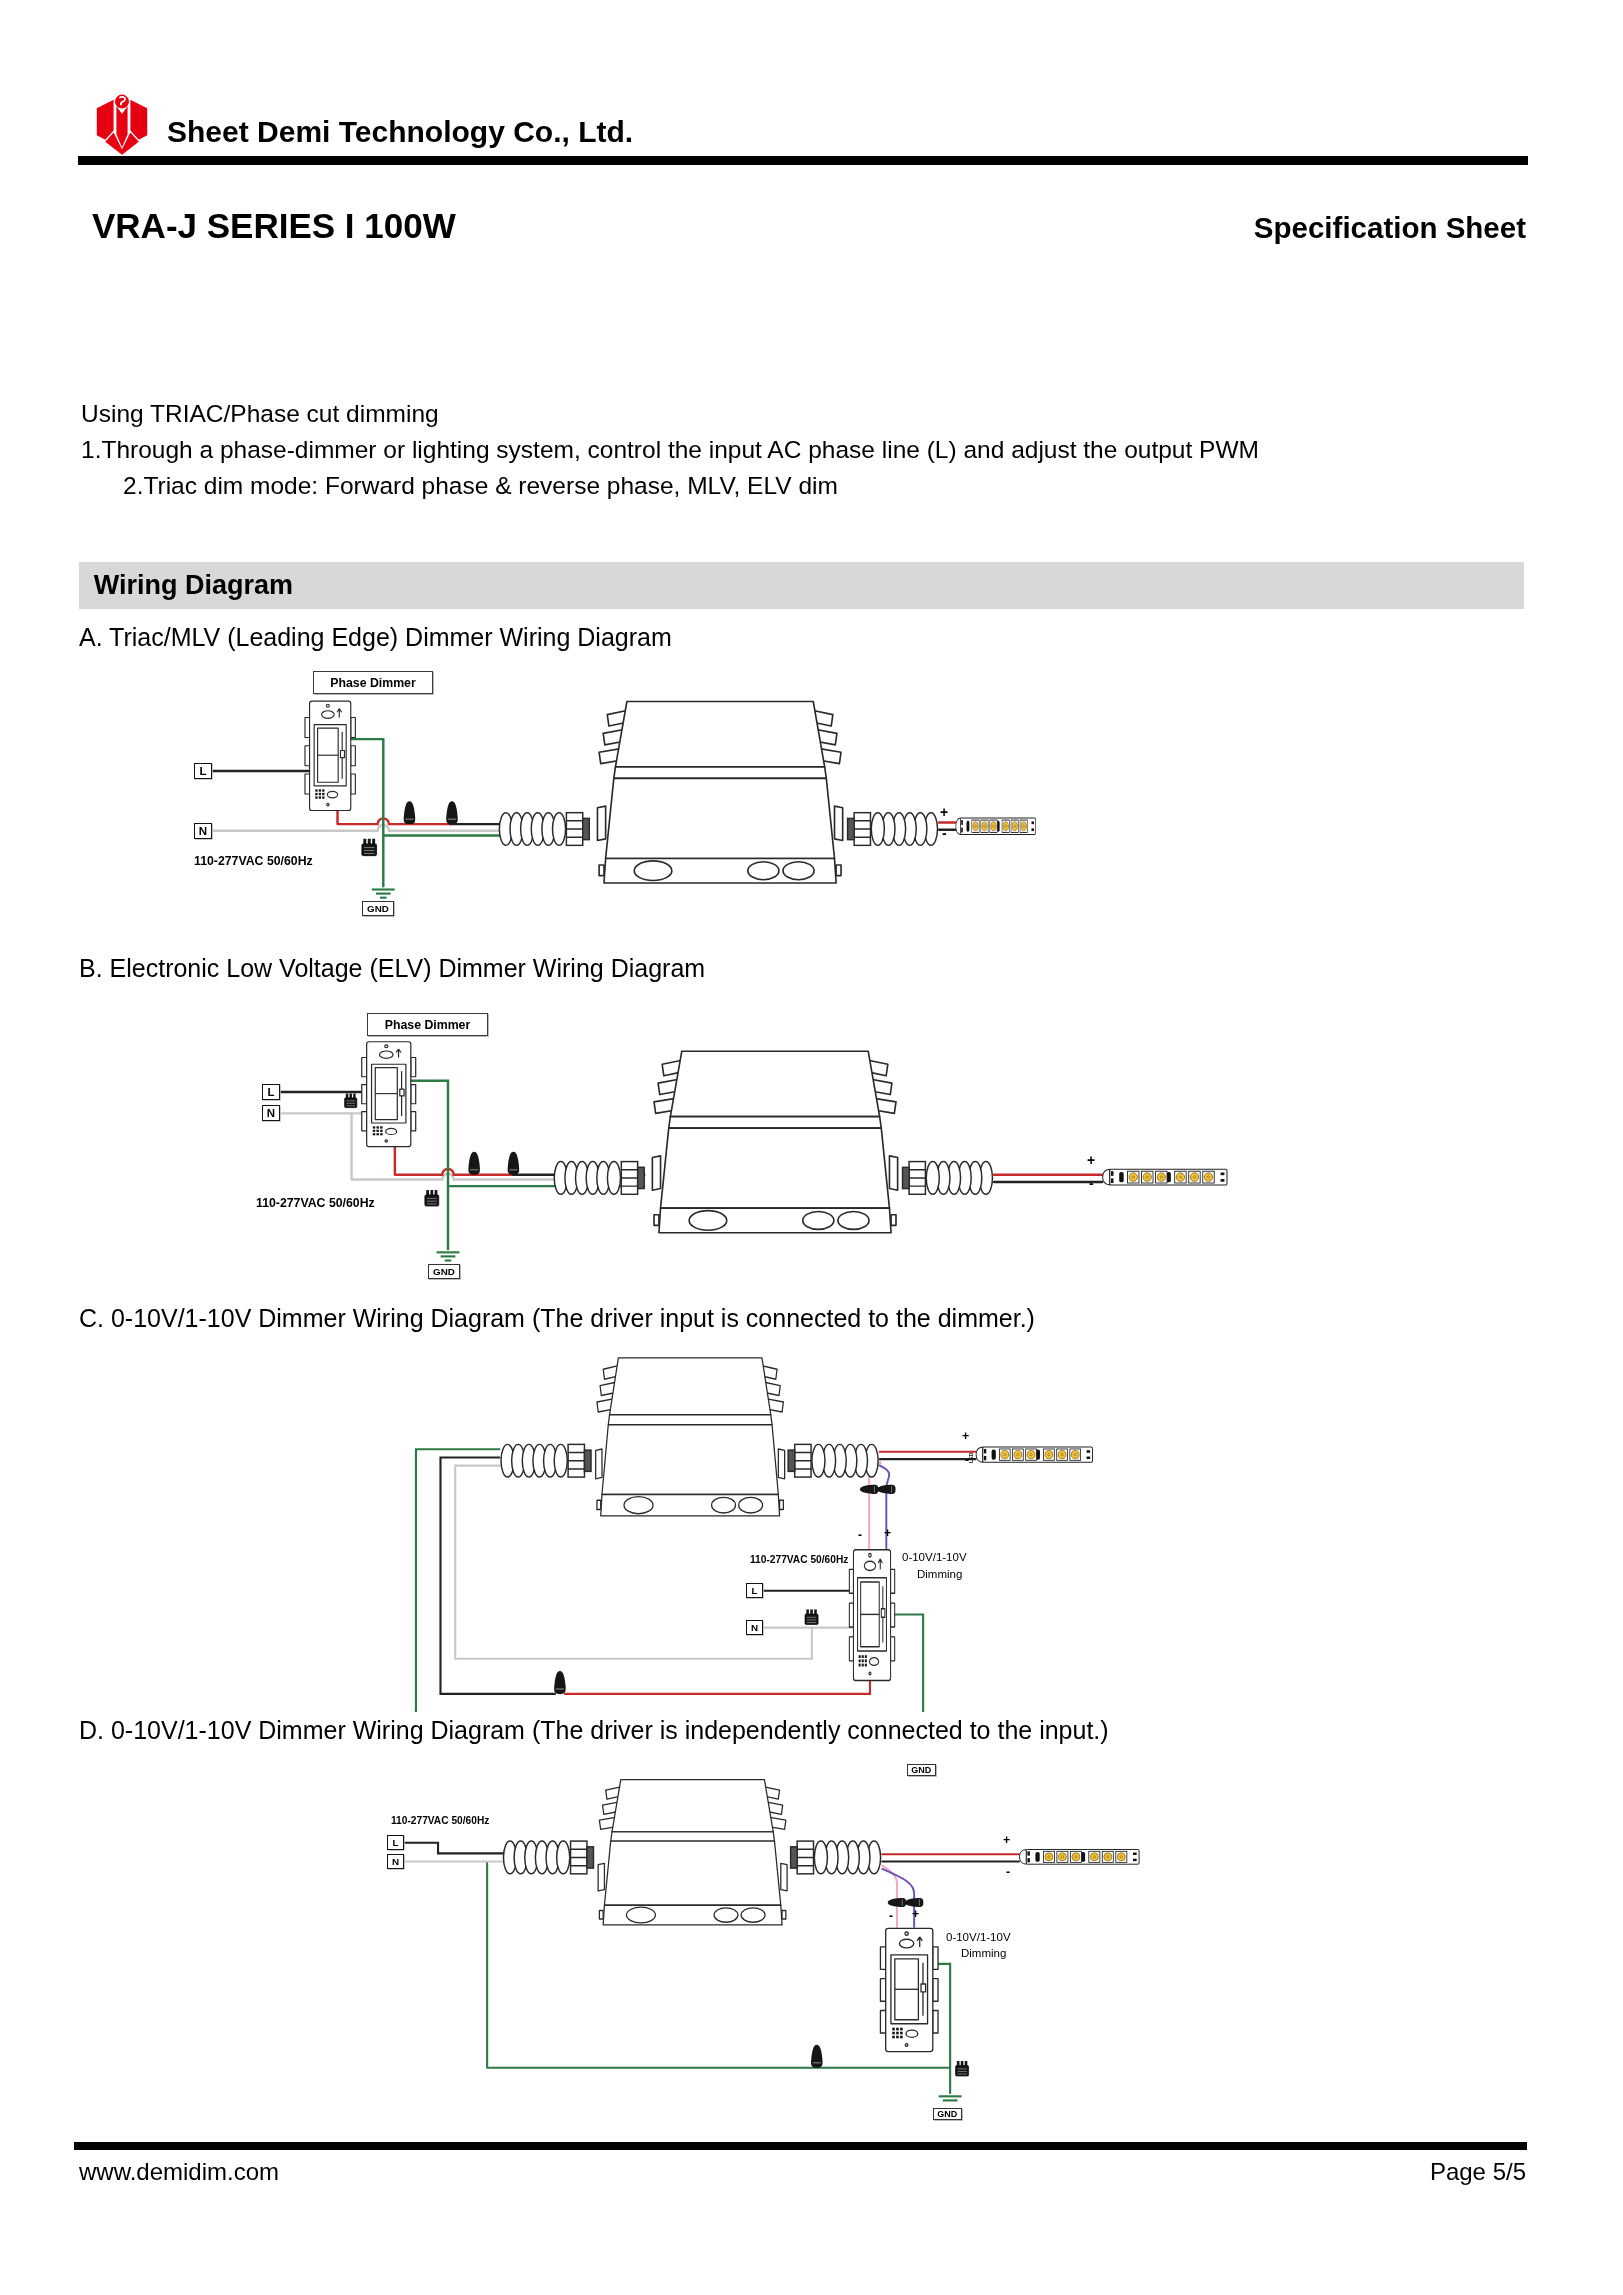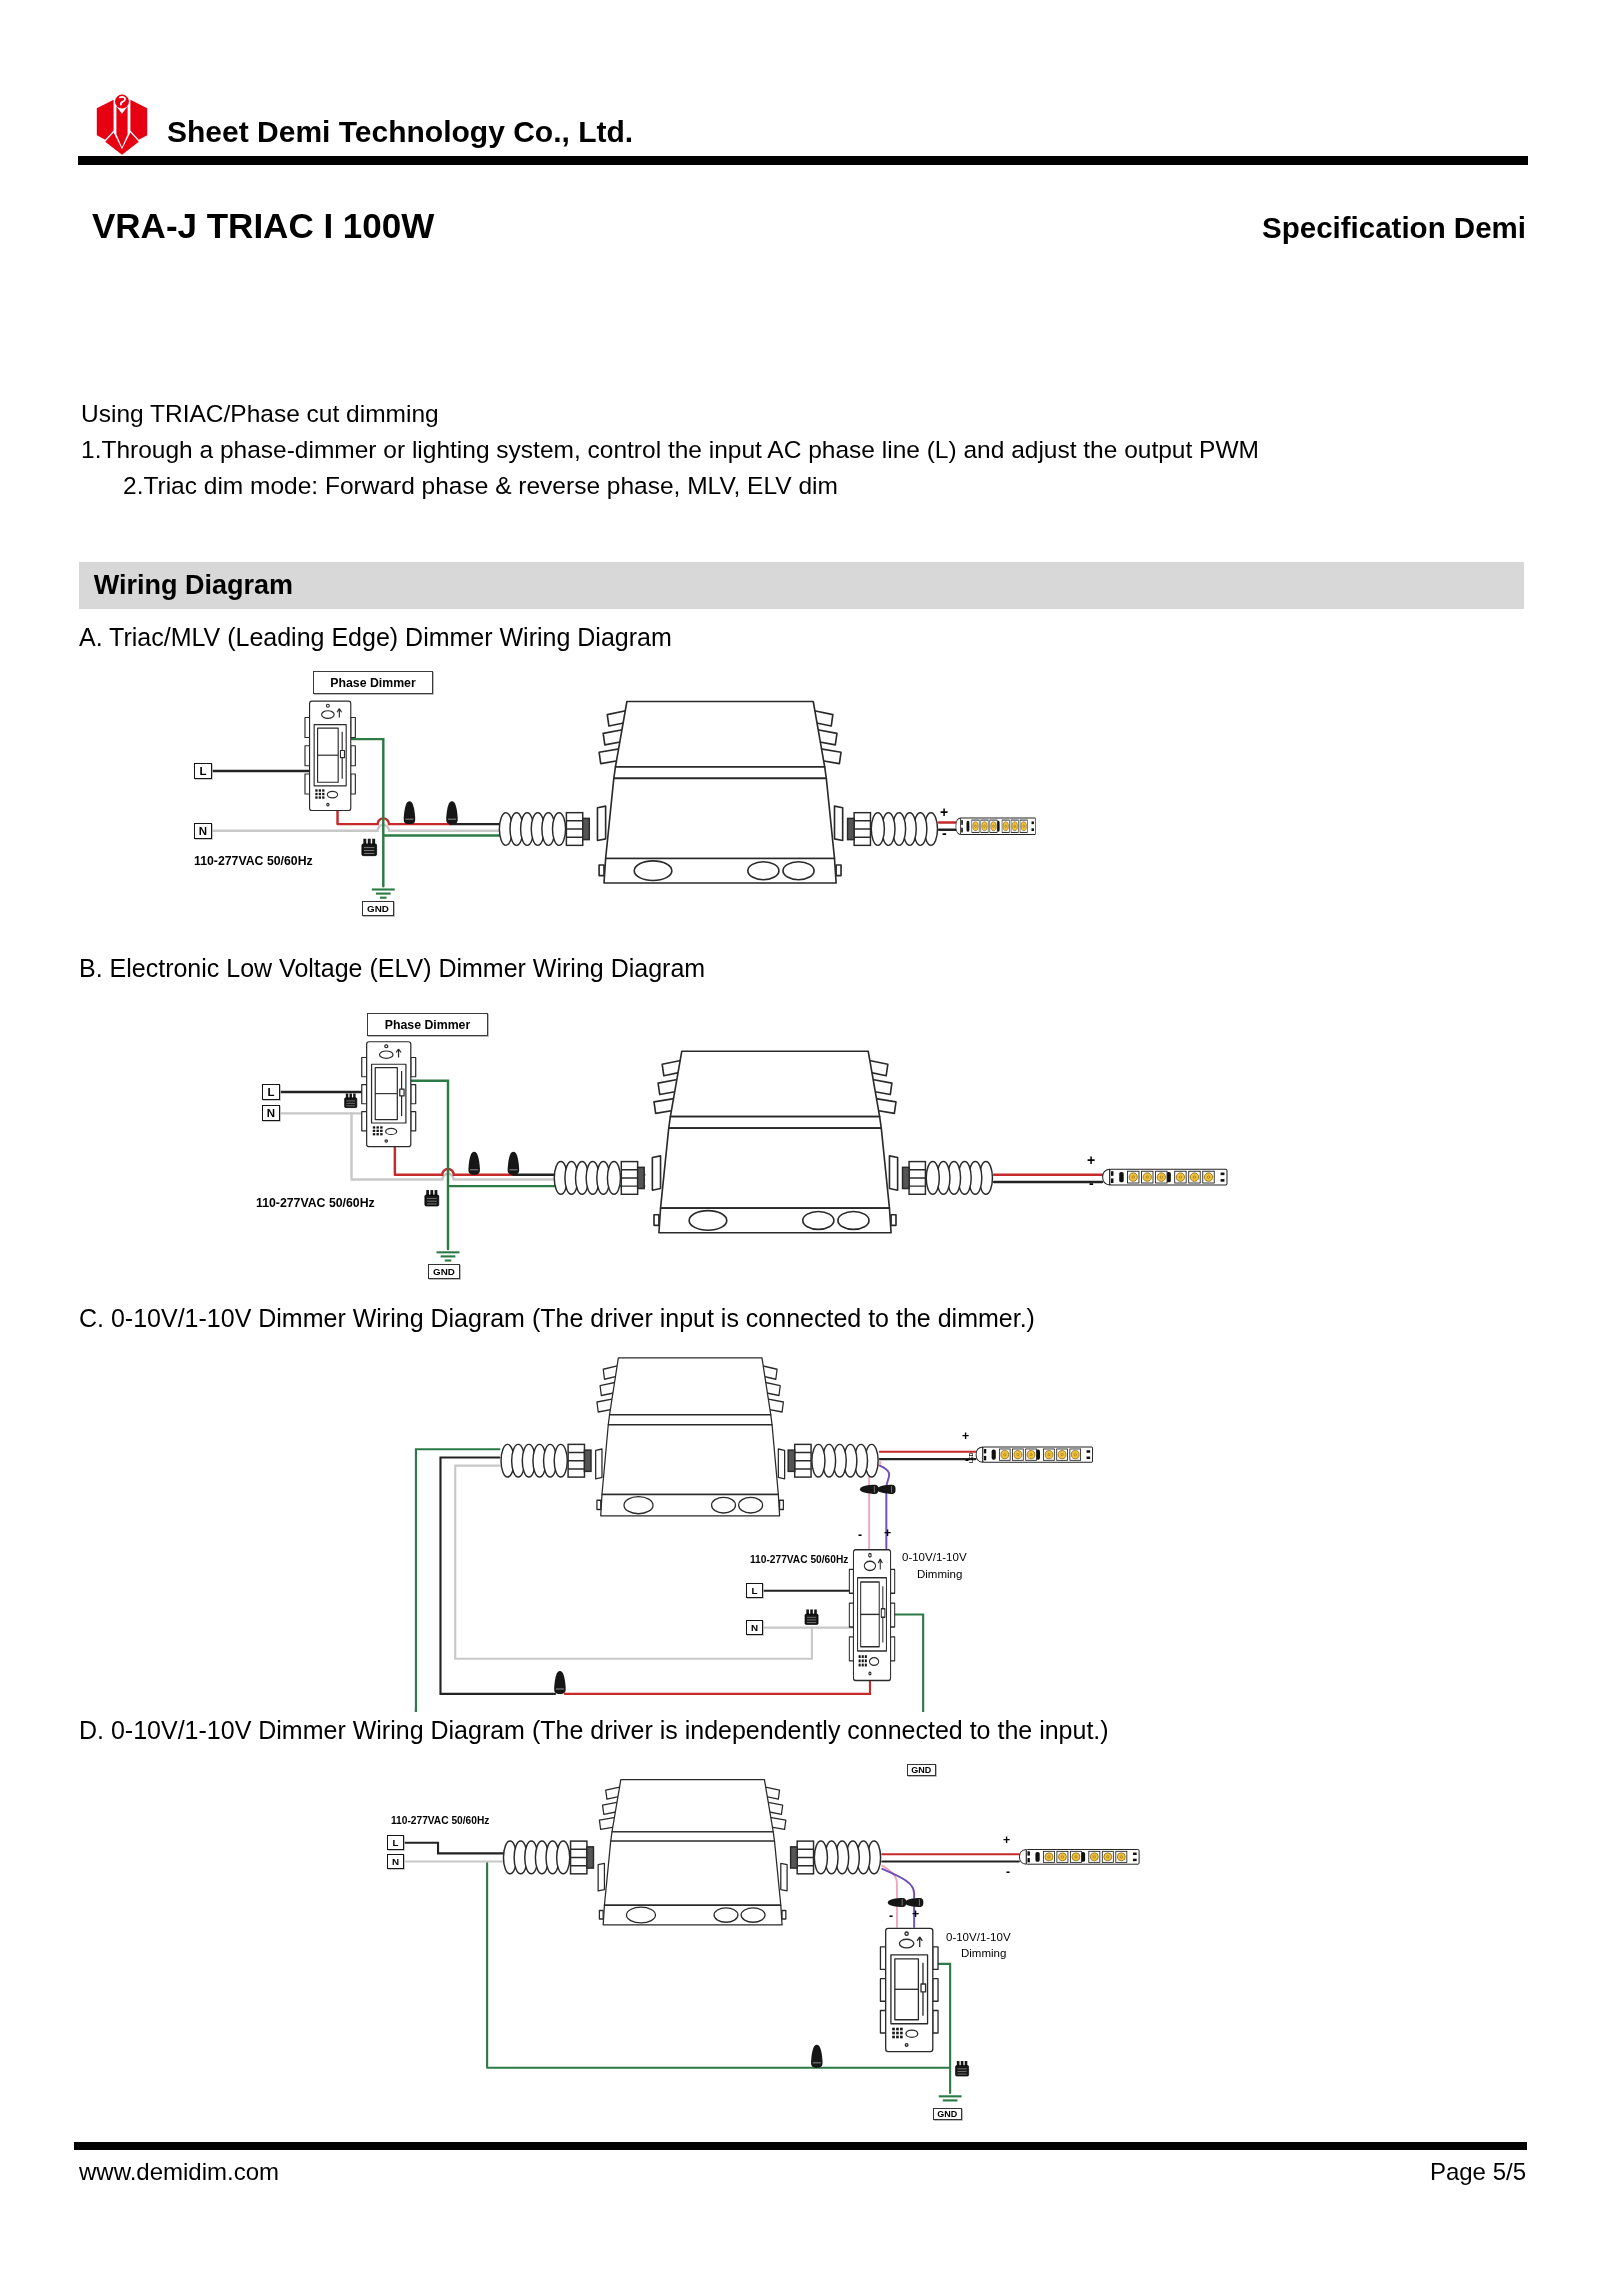--- a/index.html
+++ b/index.html
@@ -173,22 +173,22 @@
         <path d="M3,16 L21,7 L21,40 L12,50 L3,45 Z M57,16 L39,7 L39,40 L48,50 L57,45 Z"></path>
         <path d="M24,14 L30,22 L36,14 L36,44 L30,58 L24,44 Z"></path>
         <path d="M12,52 L21,42 L30,60 L39,42 L48,52 L30,66 Z"></path>
       </g>
       <path d="M27,5 Q30,3 33,5 Q34,8 31,9 Q28,10 29,13" stroke="#fff" stroke-width="1.8" fill="none"></path>
     </svg>
   </div>
   <div class="abs h-company" style="left:167px;top:115px;">Sheet Demi Technology Co., Ltd.</div>
   <div class="rule" style="left:78px;top:156px;width:1450px;height:9px;"></div>
 
-  <div class="abs h-product" style="left:92px;top:206px;">VRA-J TRIAC I 100W</div>
-  <div class="abs h-sheet" style="right:97px;top:211px;">Specification Demi</div>
+  <div class="abs h-product" style="left:92px;top:206px;">VRA-J SERIES I 100W</div>
+  <div class="abs h-sheet" style="right:97px;top:211px;">Specification Sheet</div>
 
   <div class="para" style="left:81px;top:400px;">Using TRIAC/Phase cut dimming</div>
   <div class="para" style="left:81px;top:436px;">1.Through a phase-dimmer or lighting system, control the input AC phase line (L) and adjust the output PWM</div>
   <div class="para" style="left:81px;top:472px;margin-left:42px;">2.Triac dim mode: Forward phase &amp; reverse phase, MLV, ELV dim</div>
 
   <div class="secbar" style="left:79px;top:562px;width:1445px;height:47px;">Wiring Diagram</div>
 
   <div class="dtitle" style="left:79px;top:623px;">A. Triac/MLV (Leading Edge) Dimmer Wiring Diagram</div>
   <div class="diag" style="left:74px;top:659px;width:1145px;height:282px;">
     <svg width="1145" height="282" viewBox="0 0 1400 345">

